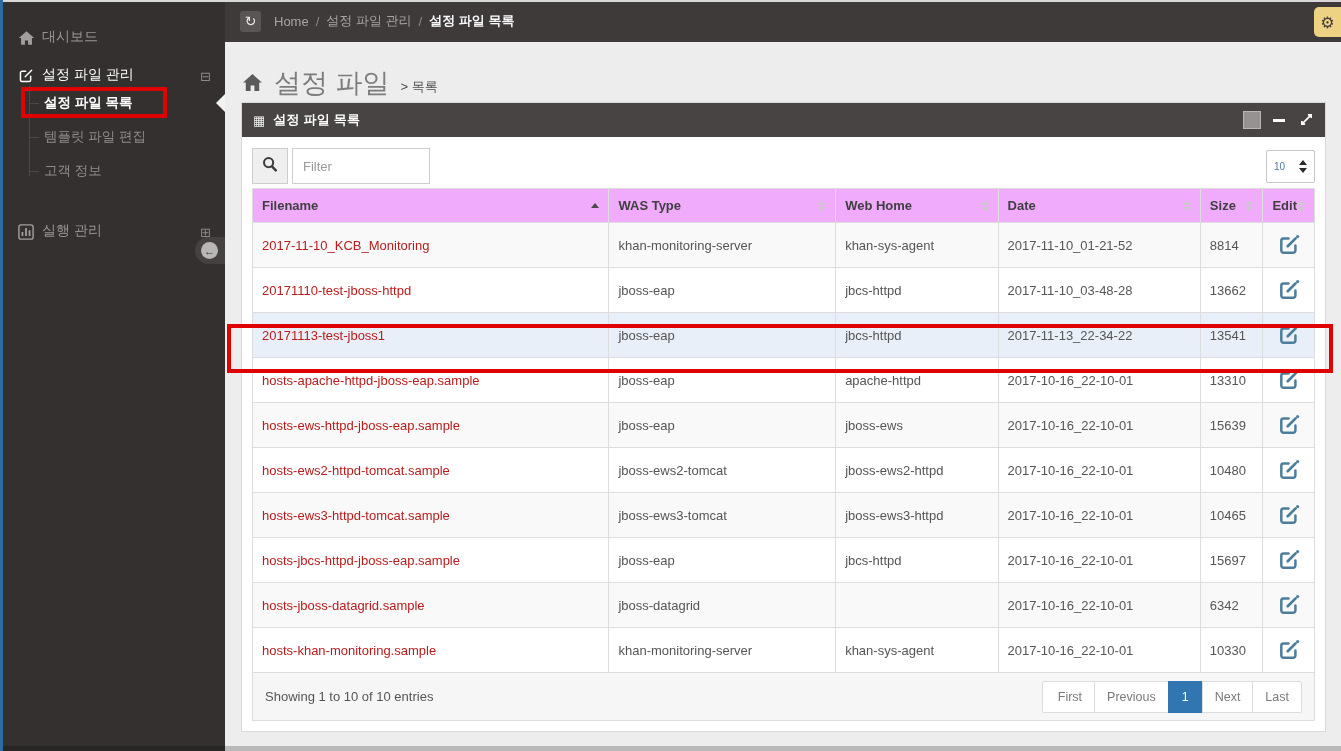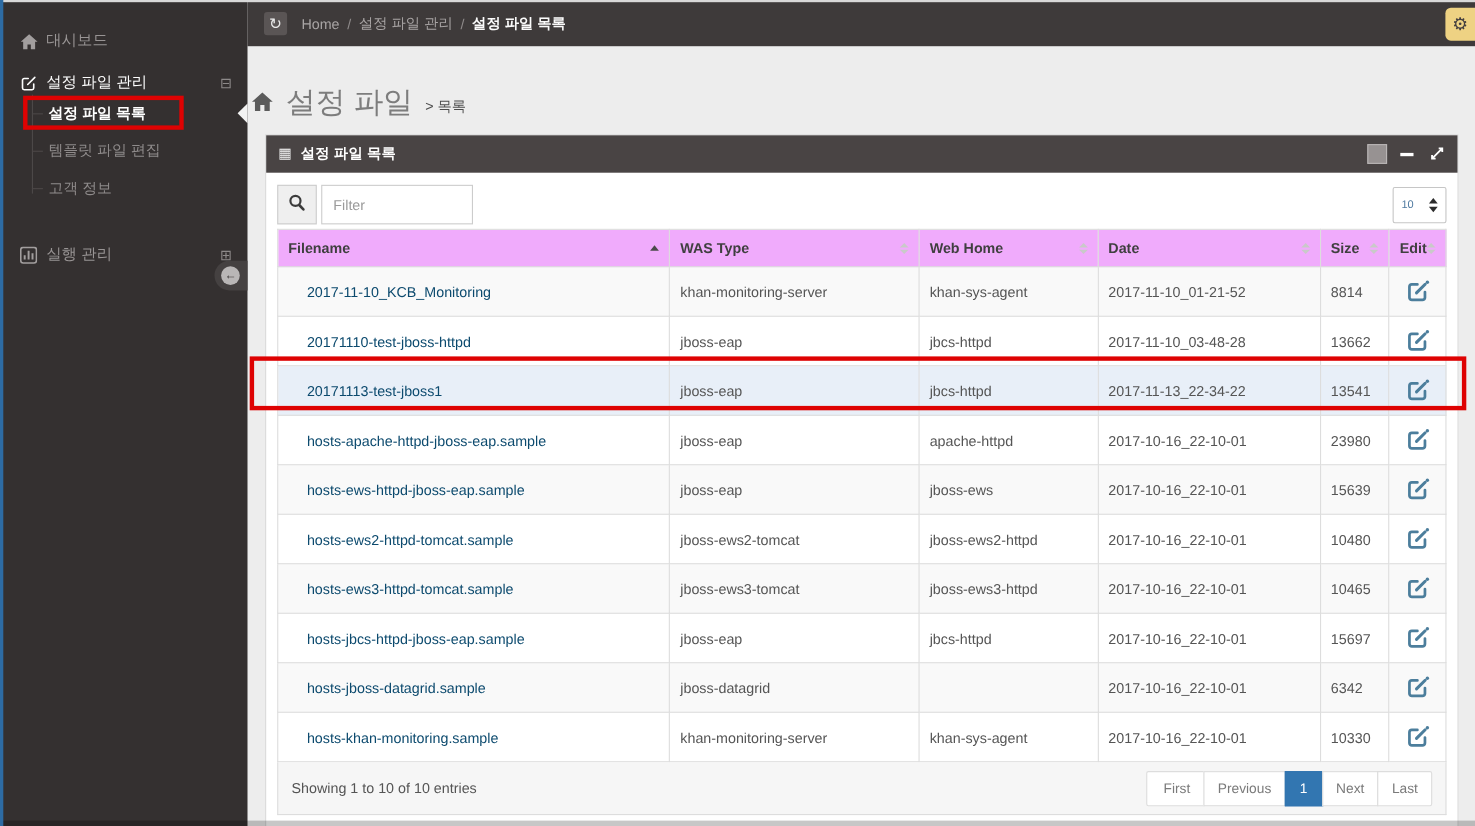--- a/index.html
+++ b/index.html
@@ -32,21 +32,21 @@
   .content { position:absolute; left:225px; top:0; width:1116px; height:751px; }
 
   .topbar { height:42px; background:#3e3a3a; display:flex; align-items:center; padding-left:15px; position:relative; }
   .refresh-btn { width:21px; height:21px; background:#5a5555; border-radius:3px; color:#e8e8e8; font-size:14px; line-height:20px; text-align:center; cursor:pointer; margin-right:13px; }
   .crumbs { font-size:13px; color:#a8a4a4; display:flex; gap:7px; align-items:center; }
   .crumbs .sep { color:#8f8b8b; }
   .crumbs .current { color:#fbfbfb; font-weight:bold; }
   .crumb-link { cursor:pointer; }
   .gear-btn { position:absolute; right:0; top:7px; width:27px; height:30px; background:#eed283; border-radius:5px 0 0 5px; display:flex; align-items:center; justify-content:center; color:#443f3f; font-size:16px; cursor:pointer; }
 
-  .page-head { height:80px; padding:21px 0 0 3px; display:flex; align-items:center; gap:11px; }
+  .page-head { height:60px; padding:21px 0 0 17px; display:flex; align-items:center; gap:11px; }
   .page-head .home-icon { color:#5b5b5b; display:inline-flex; }
   .page-title { font-size:27px; color:#7d7d7d; font-weight:400; }
   .page-sub { font-size:13px; color:#4c4c4c; margin-top:9px; }
 
   .panel { margin:0 15px 0 16px; background:#fff; border:1px solid #d9d9d9; }
   .panel-hd { height:34px; background:#494444; color:#fff; display:flex; align-items:center; padding:0 11px; position:relative; }
   .panel-hd .grid-ic { font-size:13px; margin-right:8px; color:#efefef; }
   .panel-hd .p-title { font-size:13px; font-weight:bold; letter-spacing:.2px; }
   .hd-square { position:absolute; right:64px; top:8px; width:18px; height:18px; background:#979292; border:1px solid #bab6b6; cursor:pointer; }
   .hd-minus { position:absolute; right:40px; top:16px; width:12px; height:3px; background:#fff; cursor:pointer; }
@@ -69,21 +69,21 @@
   table.grid th { background:#f0abfc; color:#3f3f3f; font-weight:bold; text-align:left; padding:0 9px; height:34px; cursor:pointer; }
   .th-inner { display:flex; align-items:center; }
   .sort-both { margin-left:auto; display:flex; flex-direction:column; gap:2px; }
   .sort-both i { width:0; height:0; border-left:4px solid transparent; border-right:4px solid transparent; }
   .sort-both .u { border-bottom:4px solid #c9c9c9; }
   .sort-both .d { border-top:4px solid #c9c9c9; }
   .sort-asc { margin-left:auto; width:0; height:0; border-left:4px solid transparent; border-right:4px solid transparent; border-bottom:5px solid #4a4a4a; }
   table.grid td { color:#555; padding:0 9px; height:45px; background:#fff; }
   table.grid tbody tr:nth-child(odd) td { background:#f9f9f9; }
   table.grid tbody tr.selected td { background:#e8eff8; }
-  td.file a { color:#0c4a6e; text-decoration:none; cursor:pointer;margin-left:17px; }
+  td.file a { color:#b91c1c; text-decoration:none; cursor:pointer; }
   td.edit-cell { text-align:center; padding:0; }
   .edit-btn { display:inline-flex; cursor:pointer; vertical-align:middle; }
 
   .table-ft { border:1px solid #ddd; border-top:none; background:#f6f6f6; height:48px; display:flex; align-items:center; padding:0 12px; }
   .ft-summary { font-size:13px; color:#555; }
   .pager { margin-left:auto; display:flex; }
   .pager .pg { border:1px solid #ddd; background:#fff; color:#7a7a7a; font-size:12.5px; padding:8px 12px; margin-left:-1px; cursor:pointer; }
   .pager .pg:first-child { border-radius:2px 0 0 2px; margin-left:0;padding-left:15px; }
   .pager .pg:last-child { border-radius:0 2px 2px 0; }
   .pager .pg.active { background:#3276b1; border-color:#3276b1; color:#fff; padding:8px 13px; }
@@ -322,21 +322,21 @@
         </svg>
       </span>
     </td>
   </tr>
 
   <tr>
     <td class="file"><a>hosts-apache-httpd-jboss-eap.sample</a></td>
     <td>jboss-eap</td>
     <td>apache-httpd</td>
     <td>2017-10-16_22-10-01</td>
-    <td>23980</td>
+    <td>13310</td>
     <td class="edit-cell">
       <span class="edit-btn">
         <svg width="22" height="22" viewBox="0 0 24 24">
           <path d="M19 12.5 V18 a2.4 2.4 0 0 1 -2.4 2.4 H6 A2.4 2.4 0 0 1 3.6 18 V7.4 A2.4 2.4 0 0 1 6 5 h5.5" fill="none" stroke="#4c7e9c" stroke-width="2.7" stroke-linecap="round"></path>
           <path d="M10.6 13.4 L19.2 4.8" fill="none" stroke="#4c7e9c" stroke-width="3" stroke-linecap="round"></path>
           <circle cx="21.4" cy="2.8" r="1.7" fill="#4c7e9c"></circle>
         </svg>
       </span>
     </td>
   </tr>

